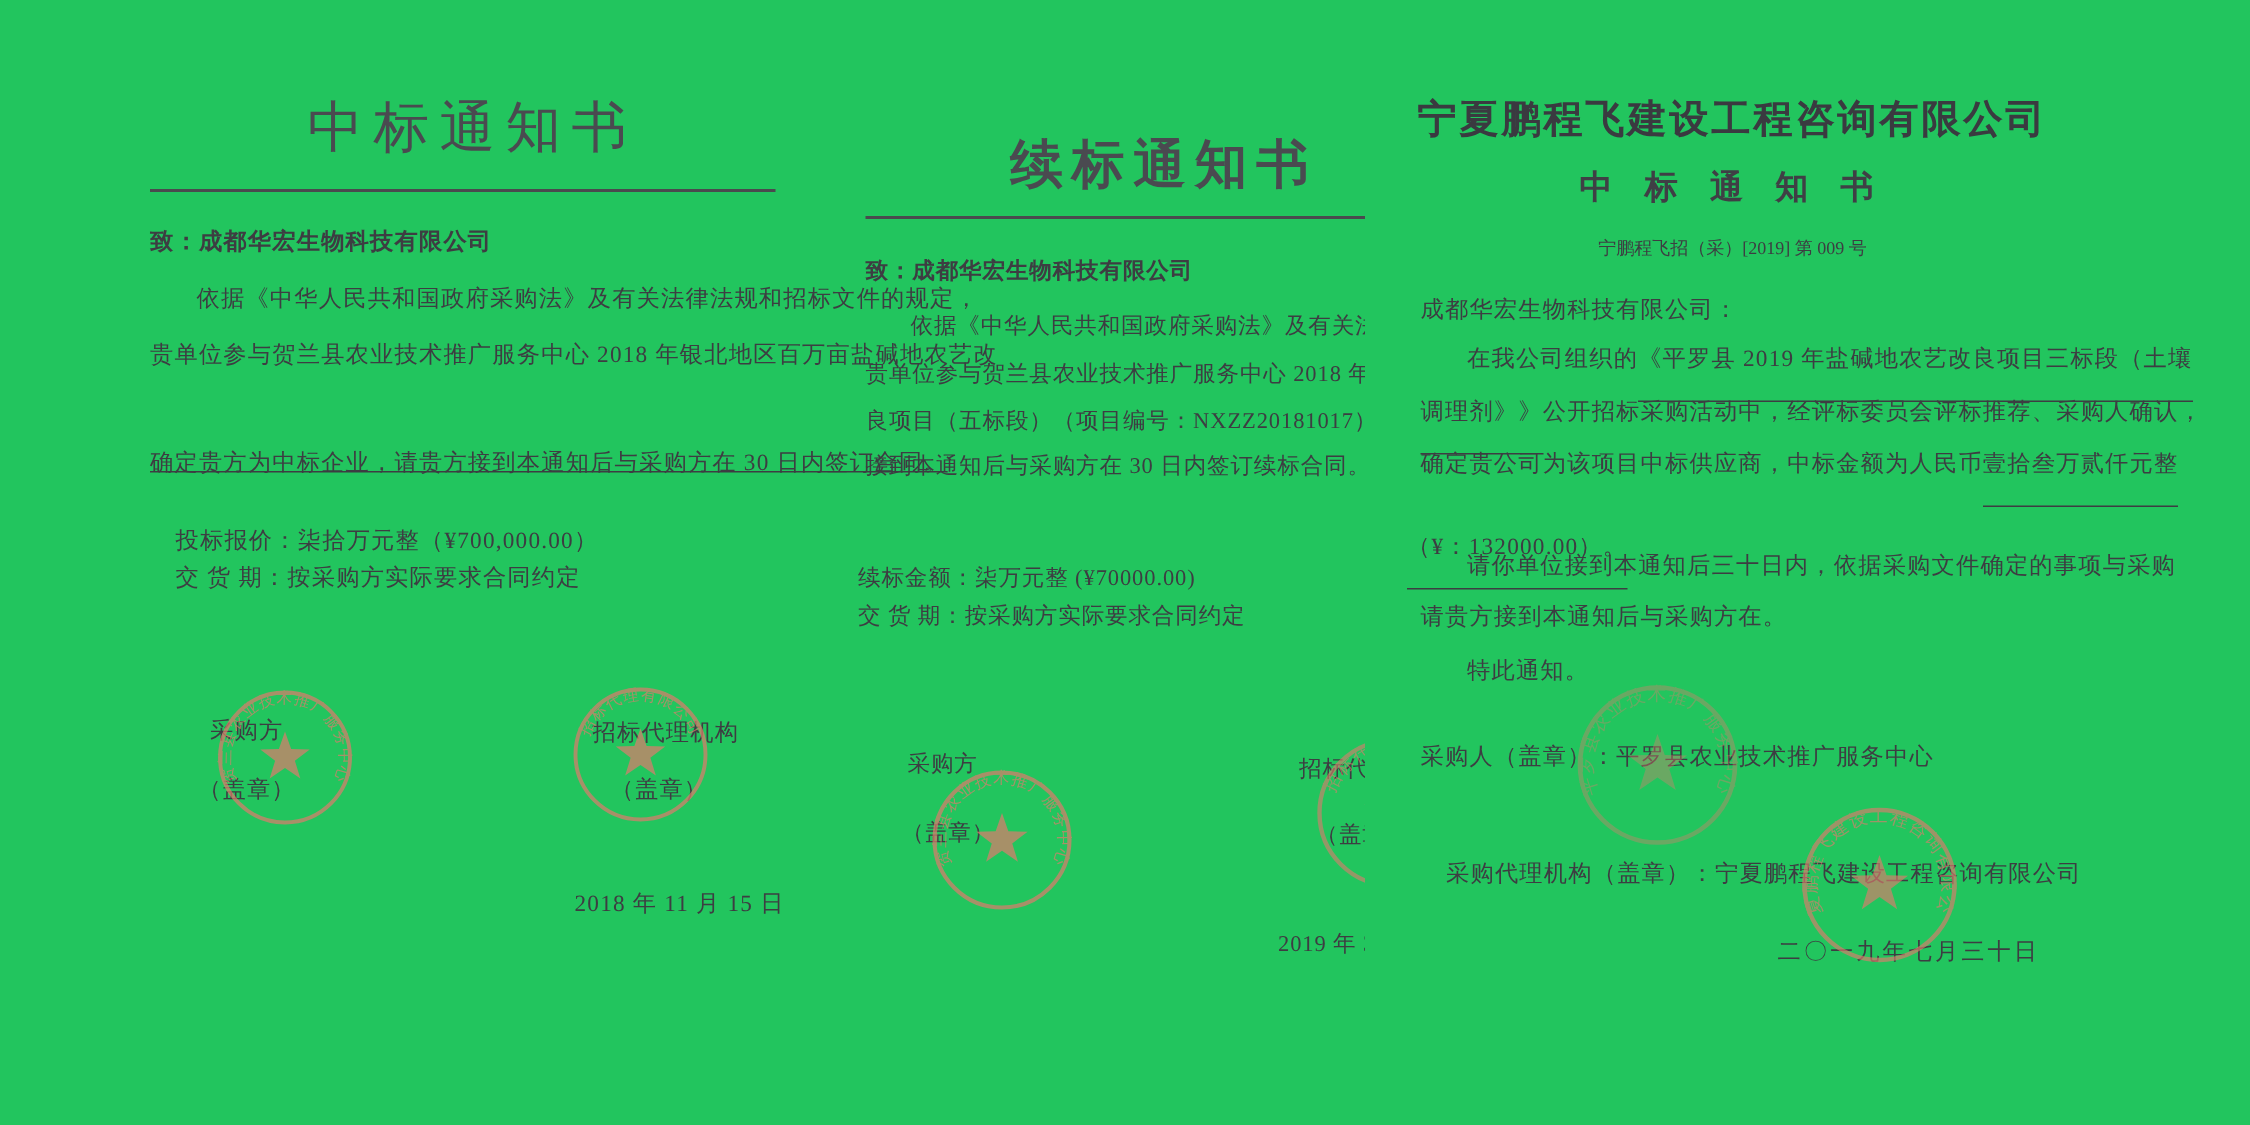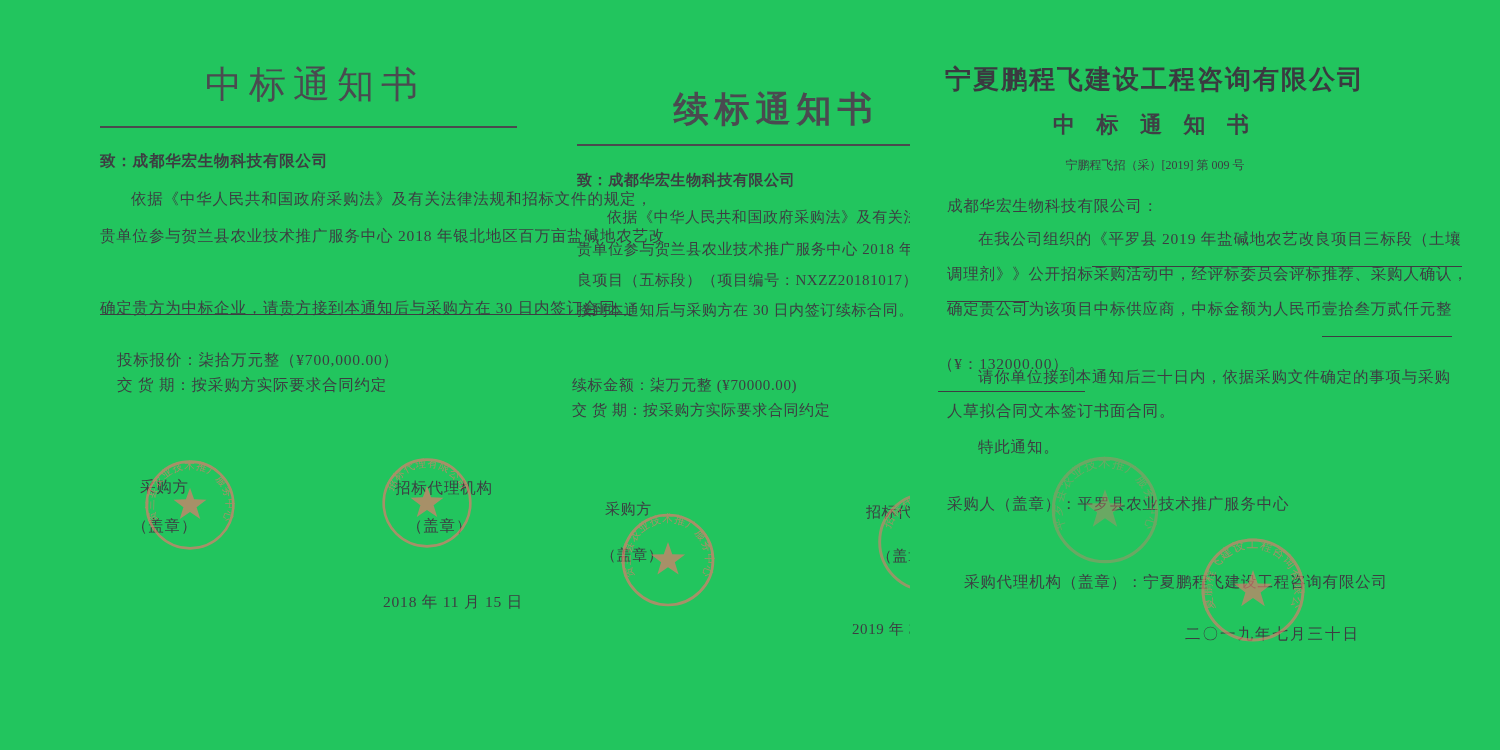--- a/index.html
+++ b/index.html
@@ -125,21 +125,21 @@
       <span class="u">调理剂》》</span><span>公开招标采购活动中，经评标委员会评标推荐、采购人确认，</span>
     </div>
     <div class="abs bodyline" style="left:17px;top:299px;">
       <span>确定贵公司为该项目中标供应商，中标金额为人民币</span><span class="u">壹拾叁万贰仟元整</span>
     </div>
     <div class="abs bodyline" style="left:8px;top:334px;margin-top:20px;">
       <span class="u">（¥：132000.00）。</span>
     </div>
 
     <div class="abs bodyline" style="left:17px;top:367px;padding-left:31px;">请你单位接到本通知后三十日内，依据采购文件确定的事项与采购</div>
-    <div class="abs bodyline" style="left:17px;top:401px;">人草拟合同文本签订书面合同。</div>
+    <div class="abs bodyline" style="left:17px;top:401px;">请贵方接到本通知后与采购方在。</div>
     <div class="abs bodyline" style="left:17px;top:437px;padding-left:31px;">特此通知。</div>
 
     <div class="abs bodyline" style="left:17px;top:494px;">采购人（盖章）：平罗县农业技术推广服务中心</div>
     <div class="abs bodyline" style="left:22px;top:572px;margin-left:12px;">采购代理机构（盖章）：宁夏鹏程飞建设工程咨询有限公司</div>
 
     <div class="abs bodyline" style="left:255px;top:624px;letter-spacing:2px;">二〇一九年七月三十日</div>
 
     <div class="stamp" style="left:113px;top:448px;width:124px;height:124px;opacity:0.38;">
       <svg viewBox="-60 -60 120 120">
         <circle class="ring" r="50"></circle>

